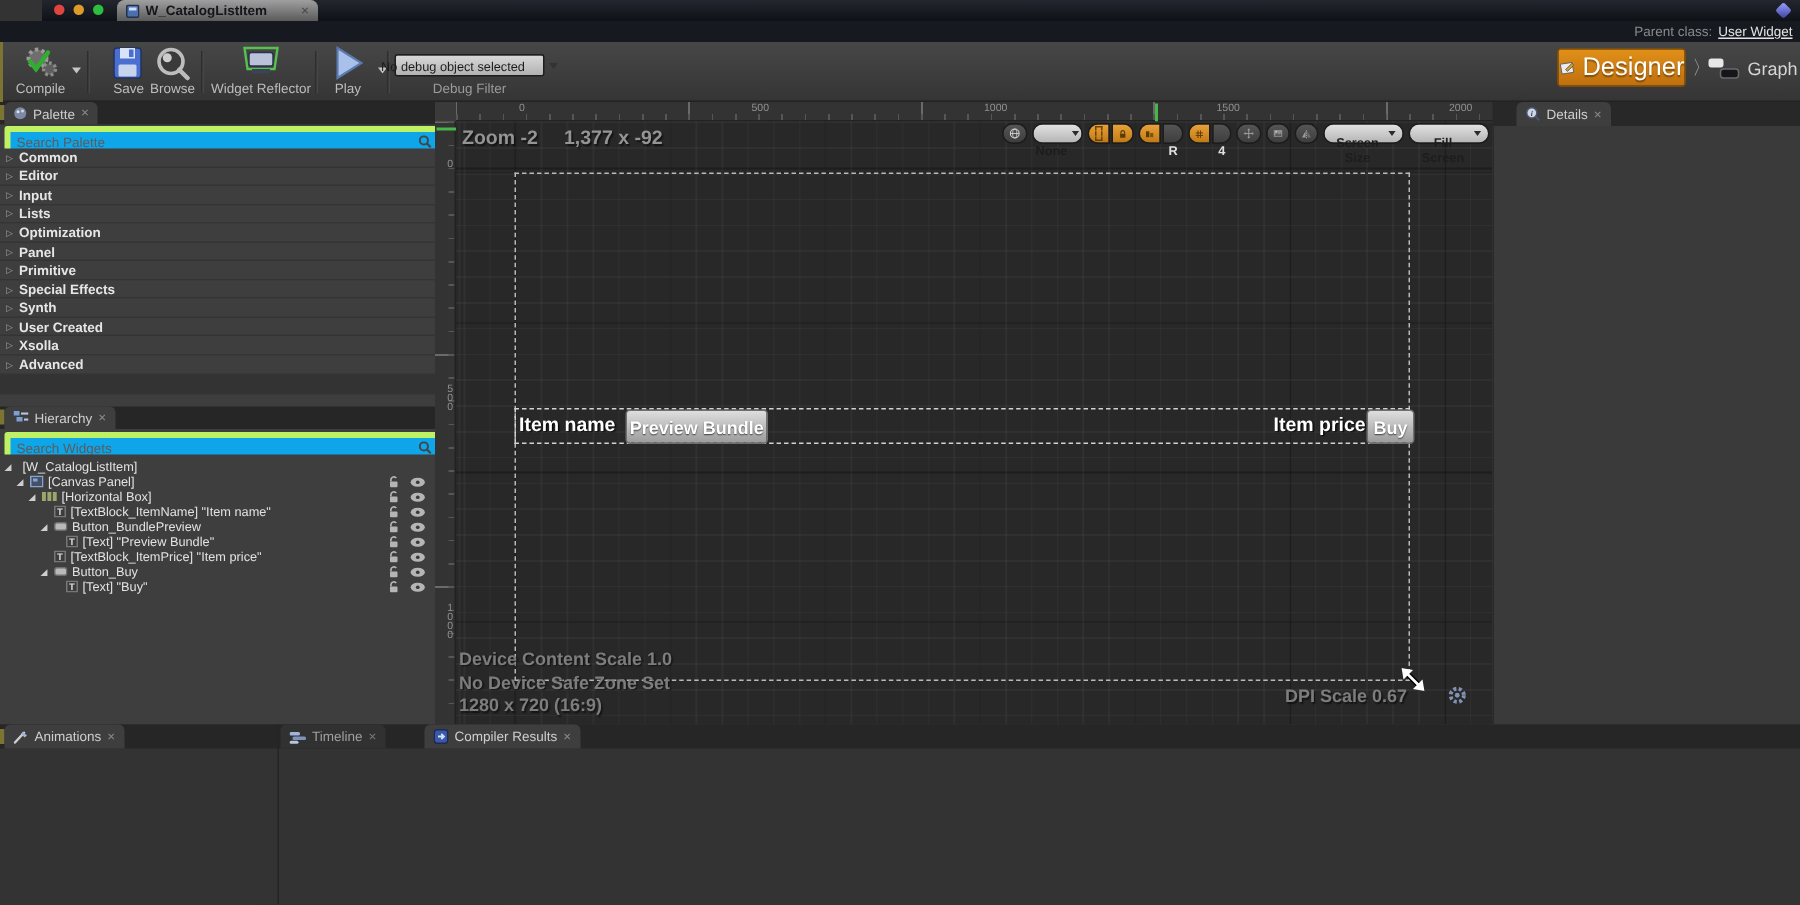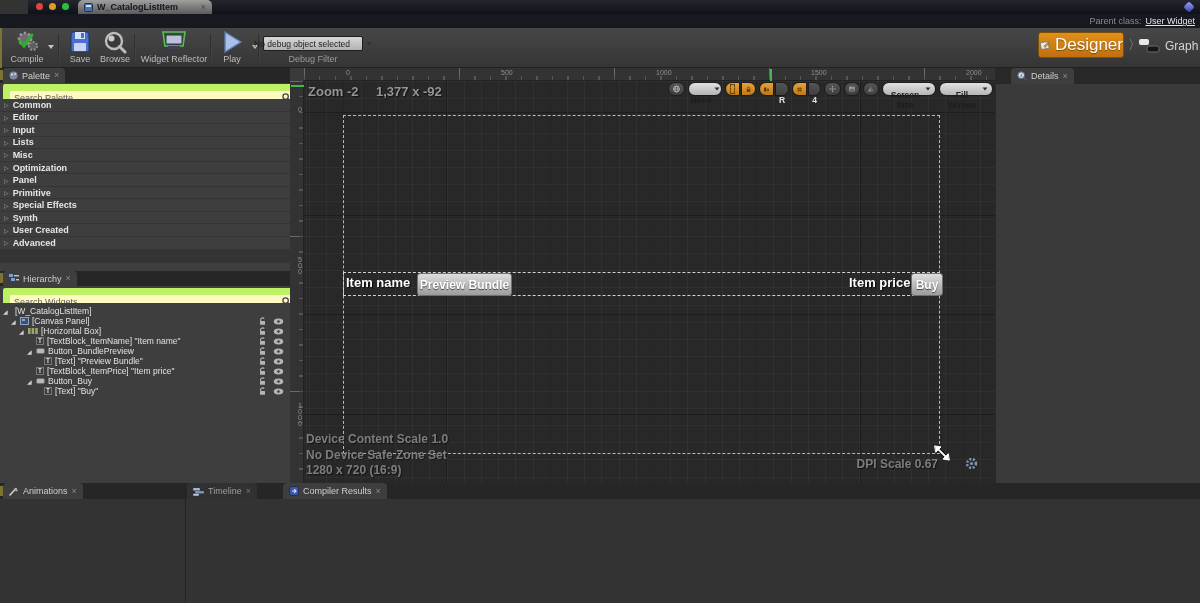--- a/index.html
+++ b/index.html
@@ -44,21 +44,21 @@
   #graph-btn span{font-size:12px;color:#d6d6d6;}
 
   
   .tabstrip{background:#262626;}
   .ptab{height:100%;display:flex;align-items:center;gap:4px;padding:0 6px;background:#3e3e3e;
         border-radius:4px 4px 0 0;box-sizing:border-box;}
   .ptab .t{font-size:9px;color:#cfcfcf;white-space:nowrap;}
   .ptab.inactive{background:#313131;}
   .ptab.inactive .t{color:#9f9f9f;}
   .searchrow{background:#3e3e3e;}
-  .sfield{position:absolute;background:#fef9c3;border:7px solid #bef264;border-radius:2px;display:flex;align-items:center;}
+  .sfield{position:absolute;background:#0ea5e9;border:4px solid #bef264;border-radius:2px;display:flex;align-items:center;}
   .sfield input{flex:1;background:transparent;border:none;outline:none;font-size:9px;color:#333;padding:0 4px;height:100%;}
   .sfield input::placeholder{color:#5c5c5c;}
   .mag{flex:0 0 auto;margin-right:3px;}
   .welldot{position:absolute;width:3px;height:10px;background:#7b7433;}
 
   
   #palette-rows .prow{height:12.55px;display:flex;align-items:center;gap:4px;padding-left:4px;
         background:#3e3e3e;border-bottom:1px solid #343434;box-sizing:border-box;}
   #palette-rows .prow .exp{font-size:6px;color:#a0a0a0;}
   #palette-rows .prow .t{font-size:9px;font-weight:bold;color:#e6e6e6;}
@@ -151,21 +151,21 @@
     <svg width="26" height="24" viewBox="0 0 26 24">
       <circle cx="11" cy="9" r="6" fill="#6e6e6e" stroke="#9b9b9b" stroke-width="2.6" stroke-dasharray="2.2 2.2"></circle>
       <circle cx="19" cy="16" r="4" fill="#5f5f5f" stroke="#8d8d8d" stroke-width="2.2" stroke-dasharray="1.8 1.8"></circle>
       <path d="M6 11 L10 16 L18 5" fill="none" stroke="#2fae2f" stroke-width="3" stroke-linecap="round"></path>
     </svg>
     <span class="cap">Compile</span>
   </button>
   <button class="caret abs" style="left:48px;top:17px;"></button>
   <div class="tsep" style="left:58px;"></div>
 
-  <button class="tbtn" style="left:64px;width:32px;">
+  <button class="tbtn" style="left:64px;width:32px;align-items:flex-end;">
     <svg width="22" height="24" viewBox="0 0 22 24">
       <rect x="2" y="2" width="18" height="20" rx="2" fill="#4a6fd0" stroke="#20355e"></rect>
       <rect x="6" y="2" width="10" height="7" fill="#d8e2f8"></rect>
       <rect x="12" y="3" width="3" height="5" fill="#4a6fd0"></rect>
       <rect x="5" y="13" width="12" height="8" rx="1" fill="#c8d4ee"></rect>
     </svg>
     <span class="cap">Save</span>
   </button>
   <button class="tbtn" style="left:98px;width:34px;">
     <svg width="24" height="24" viewBox="0 0 24 24">
@@ -252,24 +252,20 @@
     <div class="prow">
       <span class="exp">▷</span>
       <span class="t">Input</span>
     </div>
     <div class="prow">
       <span class="exp">▷</span>
       <span class="t">Lists</span>
     </div>
     <div class="prow">
       <span class="exp">▷</span>
-      <span class="t">Misc</span>
-    </div>
-    <div class="prow">
-      <span class="exp">▷</span>
       <span class="t">Optimization</span>
     </div>
     <div class="prow">
       <span class="exp">▷</span>
       <span class="t">Panel</span>
     </div>
     <div class="prow">
       <span class="exp">▷</span>
       <span class="t">Primitive</span>
     </div>
@@ -277,20 +273,24 @@
       <span class="exp">▷</span>
       <span class="t">Special Effects</span>
     </div>
     <div class="prow">
       <span class="exp">▷</span>
       <span class="t">Synth</span>
     </div>
     <div class="prow">
       <span class="exp">▷</span>
       <span class="t">User Created</span>
+    </div>
+    <div class="prow">
+      <span class="exp">▷</span>
+      <span class="t">Xsolla</span>
     </div>
     <div class="prow">
       <span class="exp">▷</span>
       <span class="t">Advanced</span>
     </div>
   </div>
 <div class="abs" style="left:0;top:262px;width:290px;height:9px;background:#3e3e3e;border-top:1px solid #343434;"></div>
 
 <div class="abs tabstrip" style="left:0;top:271px;width:290px;height:15px;">
   <div class="welldot" style="left:0;top:2px;"></div>

